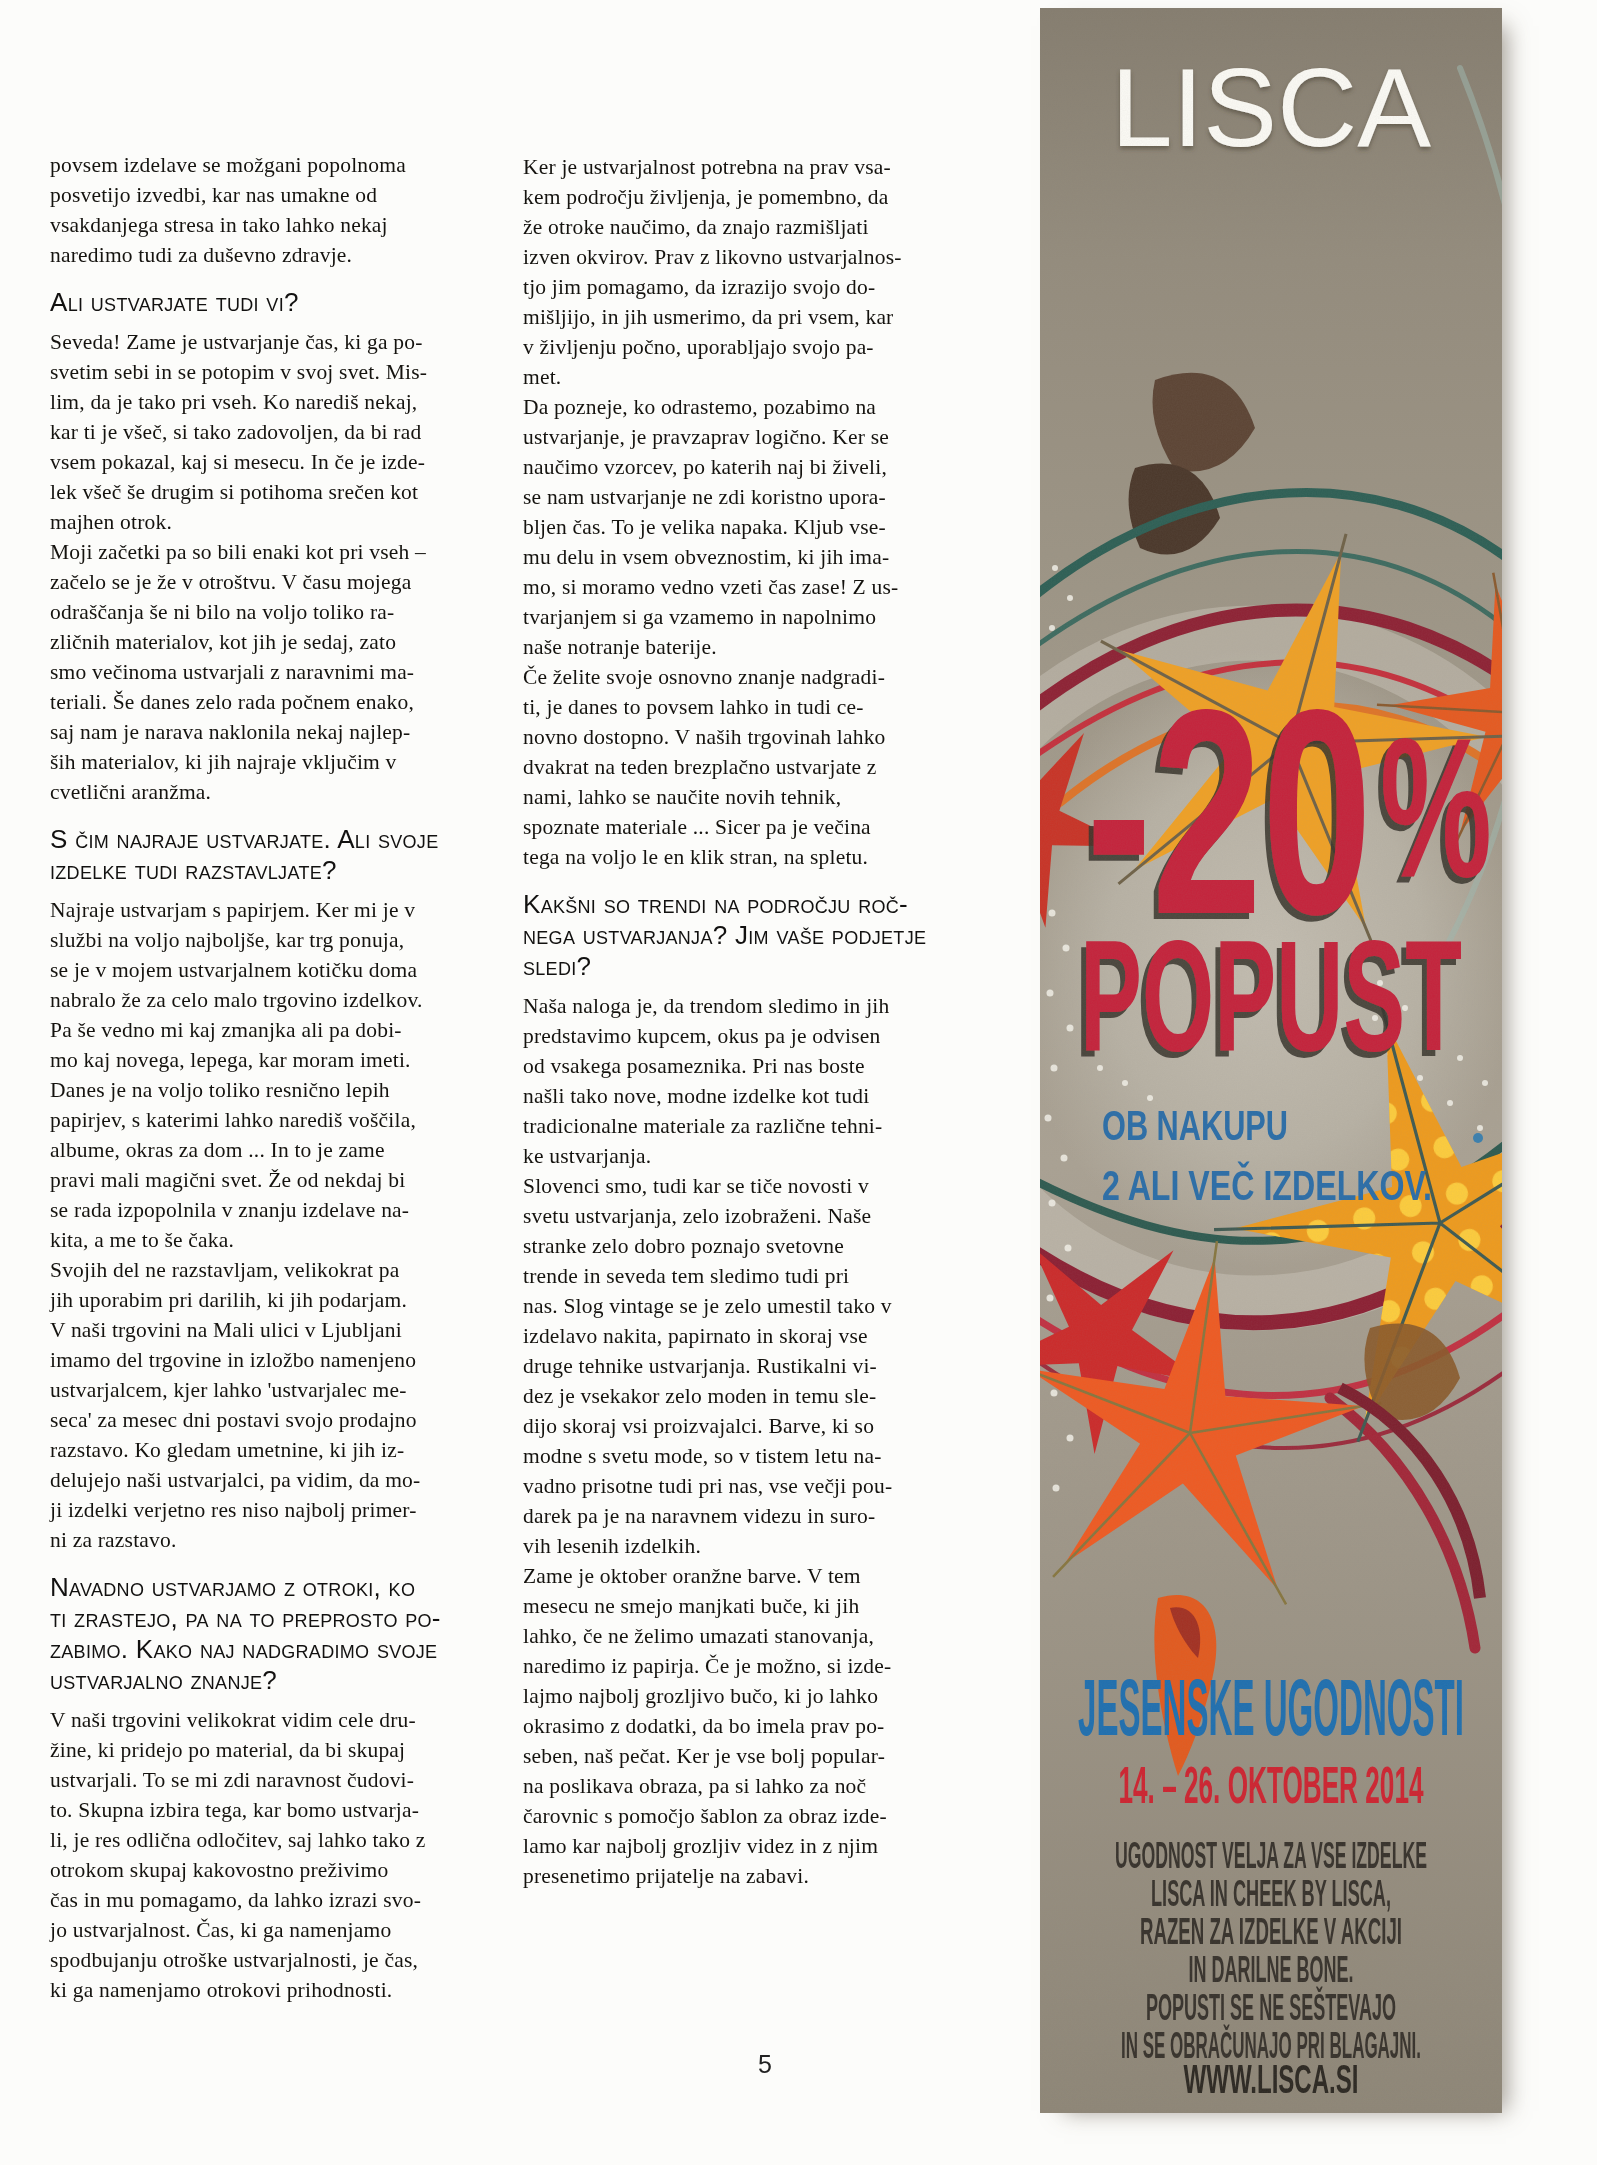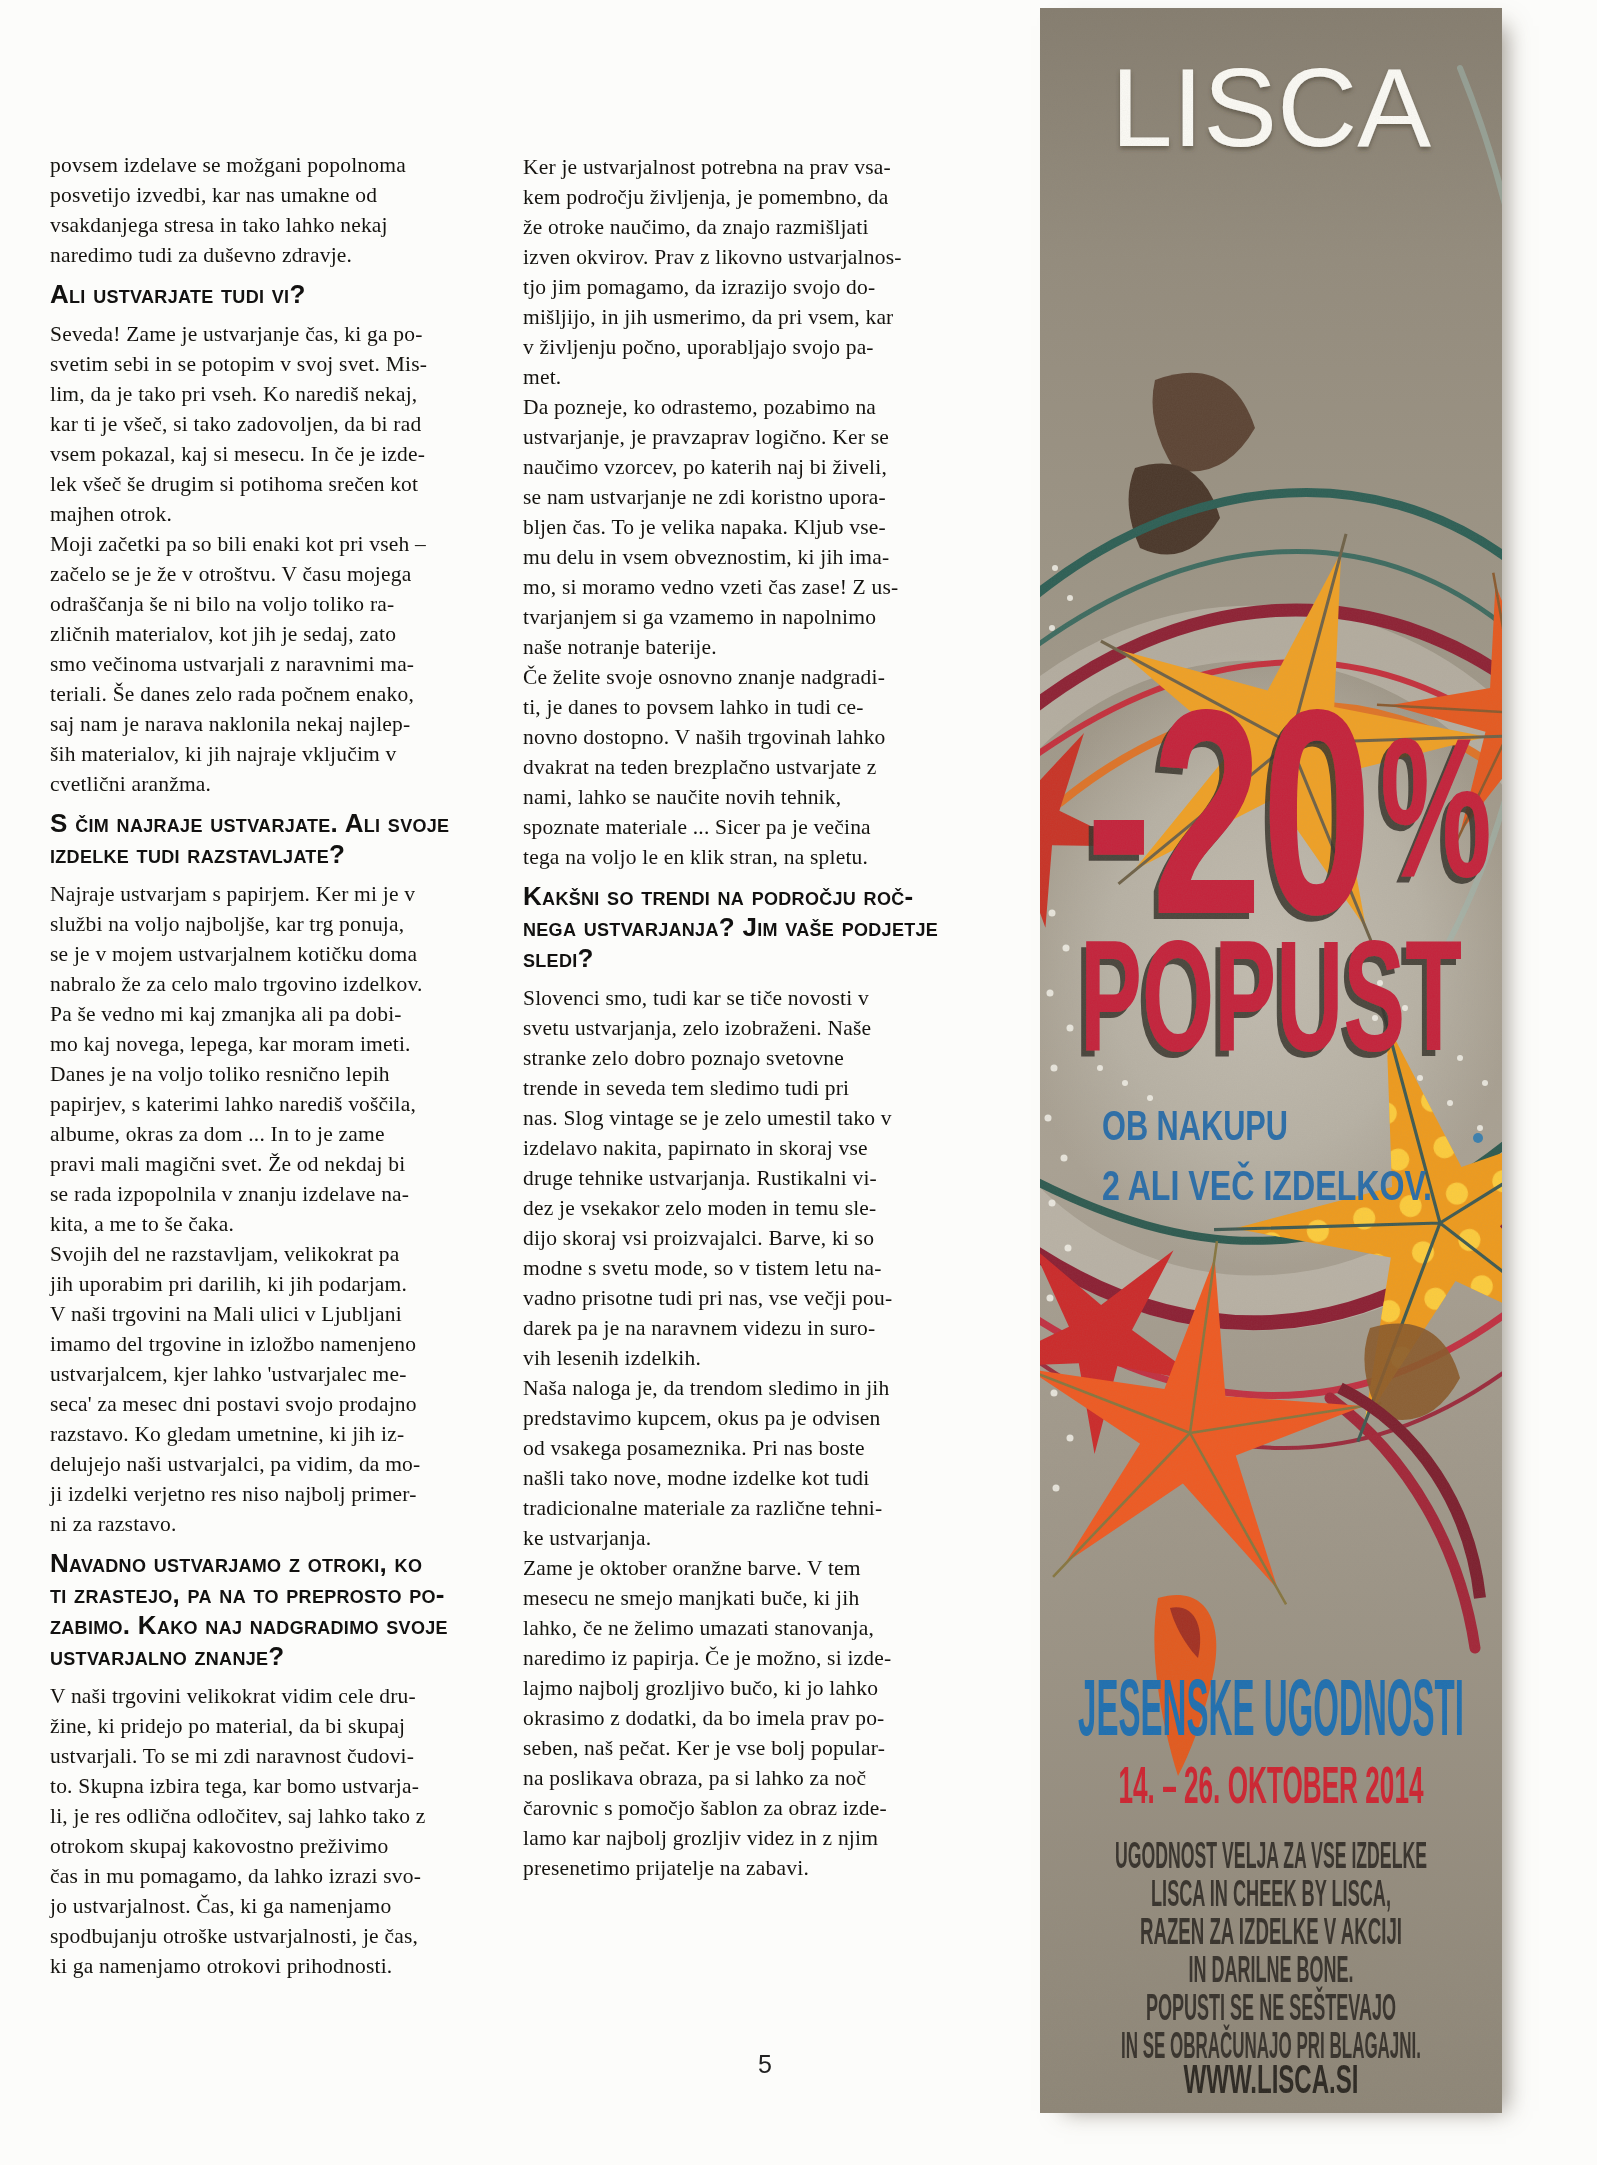--- a/index.html
+++ b/index.html
@@ -7,23 +7,23 @@
     width:1597px;height:2165px;position:relative;
     background:#fcfcfa;overflow:hidden;
     font-family:"Liberation Serif",serif;color:#15130f;
   }
   .column{position:absolute;width:490px;}
   .col-left{left:50px;top:150px;}
   .col-mid{left:523px;top:152px;}
   .blk{white-space:pre-line;}
   .blk-p{font-size:21.5px;line-height:30px;letter-spacing:.2px;}
   .blk-h{
-    font-family:"Liberation Sans",sans-serif;font-weight:700;
+    font-family:"Liberation Sans",sans-serif;font-weight:400;
     font-variant:small-caps;font-size:26px;line-height:31px;
-    margin:9px 0 9px;letter-spacing:.3px;color:#121110;
+    margin:17px 0 9px;letter-spacing:.3px;color:#121110;
   }
   .blk-h:first-child{margin-top:0;}
   .page-number{
     position:absolute;left:735px;top:2050px;width:60px;text-align:center;
     font-size:25px;font-family:"Liberation Sans",sans-serif;color:#222;
   }
   .ad{
     position:absolute;left:1040px;top:8px;width:462px;height:2105px;
     overflow:hidden;
     background:
@@ -122,39 +122,39 @@
       <div class="blk blk-p">Če želite svoje osnovno znanje nadgradi-
 ti, je danes to povsem lahko in tudi ce-
 novno dostopno. V naših trgovinah lahko
 dvakrat na teden brezplačno ustvarjate z
 nami, lahko se naučite novih tehnik,
 spoznate materiale ... Sicer pa je večina
 tega na voljo le en klik stran, na spletu.</div>
       <div class="blk blk-h">Kakšni so trendi na področju roč-
 nega ustvarjanja? Jim vaše podjetje
 sledi?</div>
+      <div class="blk blk-p">Naša naloga je, da trendom sledimo in jih
+predstavimo kupcem, okus pa je odvisen
+od vsakega posameznika. Pri nas boste
+našli tako nove, modne izdelke kot tudi
+tradicionalne materiale za različne tehni-
+ke ustvarjanja.</div>
       <div class="blk blk-p">Slovenci smo, tudi kar se tiče novosti v
 svetu ustvarjanja, zelo izobraženi. Naše
 stranke zelo dobro poznajo svetovne
 trende in seveda tem sledimo tudi pri
 nas. Slog vintage se je zelo umestil tako v
 izdelavo nakita, papirnato in skoraj vse
 druge tehnike ustvarjanja. Rustikalni vi-
 dez je vsekakor zelo moden in temu sle-
 dijo skoraj vsi proizvajalci. Barve, ki so
 modne s svetu mode, so v tistem letu na-
 vadno prisotne tudi pri nas, vse večji pou-
 darek pa je na naravnem videzu in suro-
 vih lesenih izdelkih.</div>
-      <div class="blk blk-p">Naša naloga je, da trendom sledimo in jih
-predstavimo kupcem, okus pa je odvisen
-od vsakega posameznika. Pri nas boste
-našli tako nove, modne izdelke kot tudi
-tradicionalne materiale za različne tehni-
-ke ustvarjanja.</div>
       <div class="blk blk-p">Zame je oktober oranžne barve. V tem
 mesecu ne smejo manjkati buče, ki jih
 lahko, če ne želimo umazati stanovanja,
 naredimo iz papirja. Če je možno, si izde-
 lajmo najbolj grozljivo bučo, ki jo lahko
 okrasimo z dodatki, da bo imela prav po-
 seben, naš pečat. Ker je vse bolj popular-
 na poslikava obraza, pa si lahko za noč
 čarovnic s pomočjo šablon za obraz izde-
 lamo kar najbolj grozljiv videz in z njim

